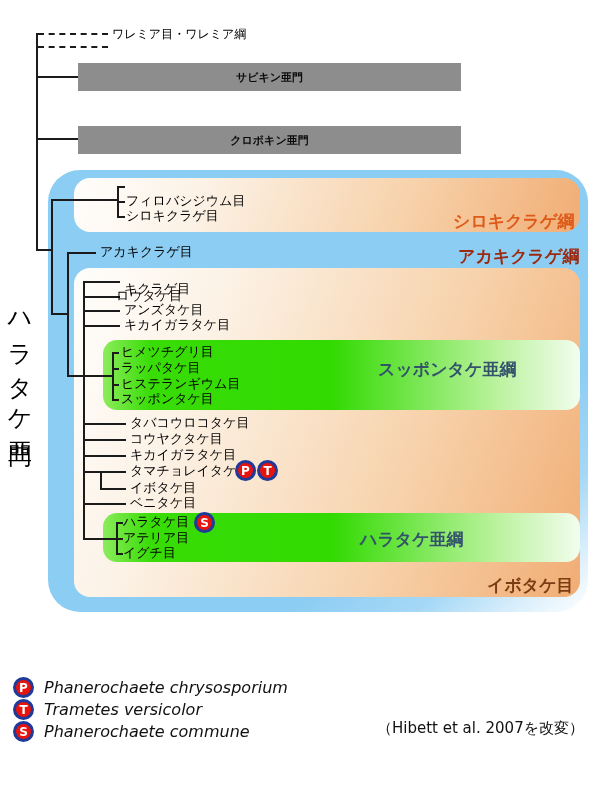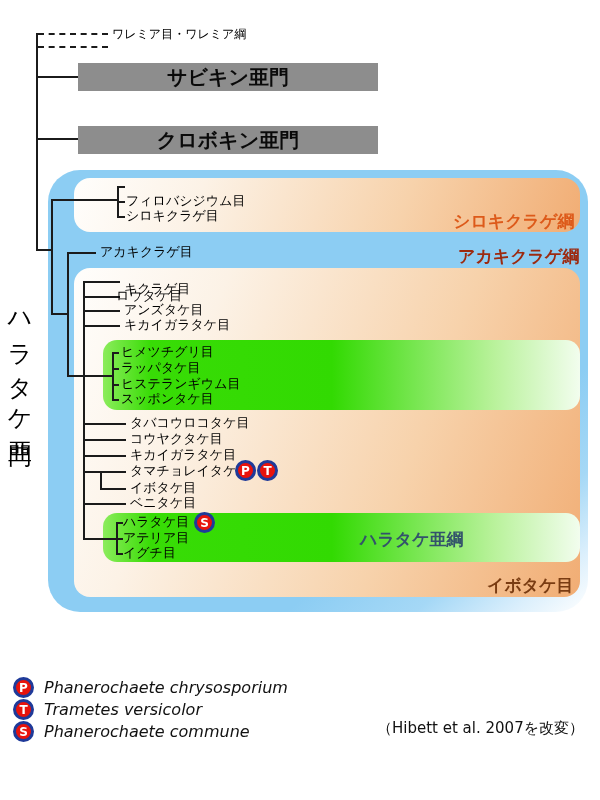--- a/index.html
+++ b/index.html
@@ -4,23 +4,23 @@
 <style>
   html,body{margin:0;padding:0;background:#ffffff;}
   .page{position:relative;width:600px;height:800px;background:#ffffff;overflow:hidden;
         font-family:"DejaVu Sans","Liberation Sans",sans-serif;color:#000;}
   .hl,.vl{position:absolute;background:#1b1b1b;}
   .hl{height:2px;}
   .vl{width:2px;}
   .dash{position:absolute;height:0;border-top:2px dashed #1b1b1b;}
   .taxon{position:absolute;font-size:13px;line-height:14px;white-space:nowrap;}
   .outlab{position:absolute;font-size:12px;line-height:13px;white-space:nowrap;}
-  .graybar{position:absolute;left:78px;width:300px;height:28px;background:#8d8d8d;
+  .graybar{position:absolute;left:78px;width:383px;height:28px;background:#8d8d8d;
            display:flex;align-items:center;justify-content:center;
-           font-size:20px;font-weight:bold;color:#0a0a0a;}
+           font-size:11px;font-weight:bold;color:#0a0a0a;}
   .bluebox{position:absolute;left:48px;top:170px;width:540px;height:442px;border-radius:32px;
            background:linear-gradient(to bottom right,#8ccdf3 72%,#a5d8f6 84%,#dbeffc 93%,#ffffff 100%);}
   .orangebox{position:absolute;border-radius:16px;
            background:linear-gradient(110deg,#fffefc 0%,#fcf2e6 25%,#f7d2ab 65%,#f1ad74 100%);}
   .greenbox{position:absolute;left:103px;width:477px;border-radius:14px;
            background:linear-gradient(90deg,#8cec5c 0%,#38dc06 10%,#32da02 48%,#b9f29b 82%,#f2fdee 100%);}
   .classlabel{position:absolute;font-size:17px;font-weight:bold;white-space:nowrap;}
   .marker{position:absolute;width:21px;height:21px;border-radius:50%;box-sizing:border-box;
           background:#e8130c;border:3px solid #1f3a99;color:#ffffff;
           display:flex;align-items:center;justify-content:center;
@@ -87,20 +87,21 @@
   <div class="outlab" style="left:112px;top:28px;">ワレミア目・ワレミア綱</div>
 
   <div class="graybar" style="top:63px;">サビキン亜門</div>
   <div class="graybar" style="top:126px;">クロボキン亜門</div>
 
   <div class="vtitle">ハラタケ亜門</div>
 
   <div class="classlabel" style="left:453px;top:210px;color:#dd5a1a;">シロキクラゲ綱</div>
   <div class="classlabel" style="left:458px;top:245px;color:#9c2a10;">アカキクラゲ綱</div>
   <div class="classlabel" style="left:487px;top:574px;color:#7a3c12;">イボタケ目</div>
+  <div class="classlabel" style="left:378px;top:358px;color:#33536b;">スッポンタケ亜綱</div>
   <div class="classlabel" style="left:360px;top:528px;color:#33536b;">ハラタケ亜綱</div>
 
   <div class="taxon" style="left:126px;top:194px;">フィロバシジウム目</div>
   <div class="taxon" style="left:126px;top:209px;text-align:right;">シロキクラゲ目</div>
 
   <div class="taxon" style="left:100px;top:245px;">アカキクラゲ目</div>
 
   <div class="taxon" style="left:124px;top:282px;">キクラゲ目</div>
   <div class="taxon" style="left:116px;top:289px;text-align:center;">ロウタケ目</div>
   <div class="taxon" style="left:124px;top:303px;">アンズタケ目</div>

